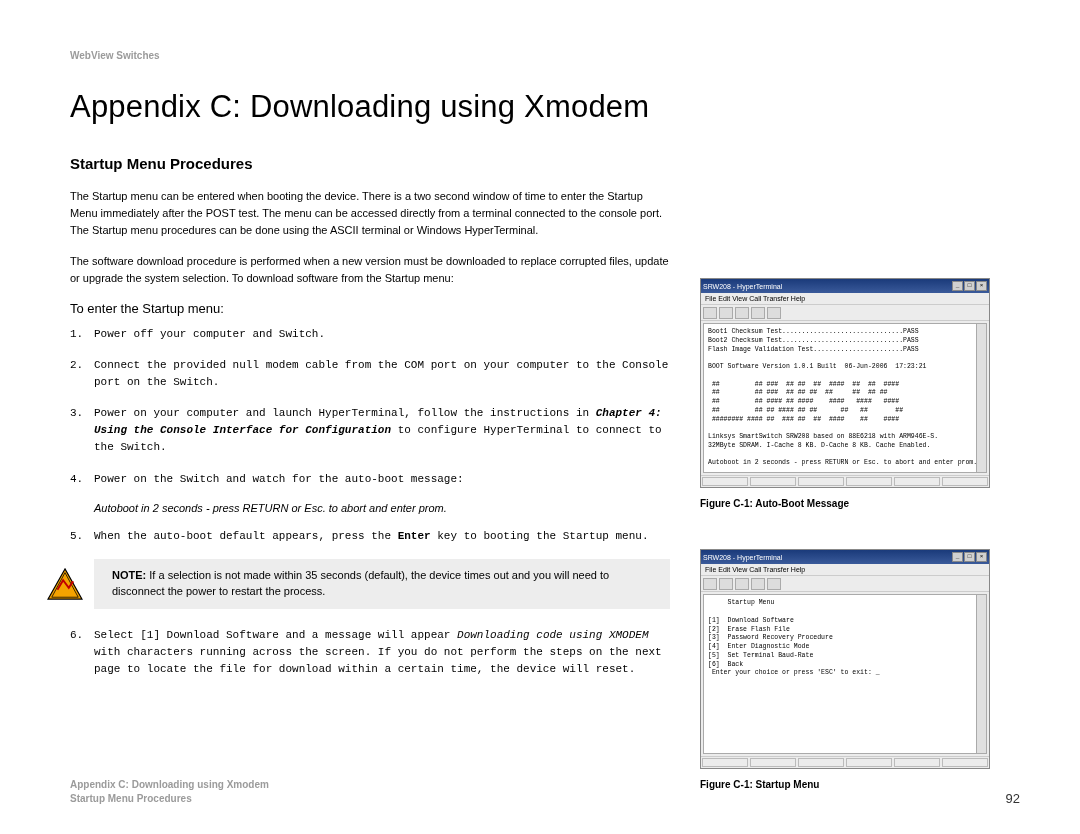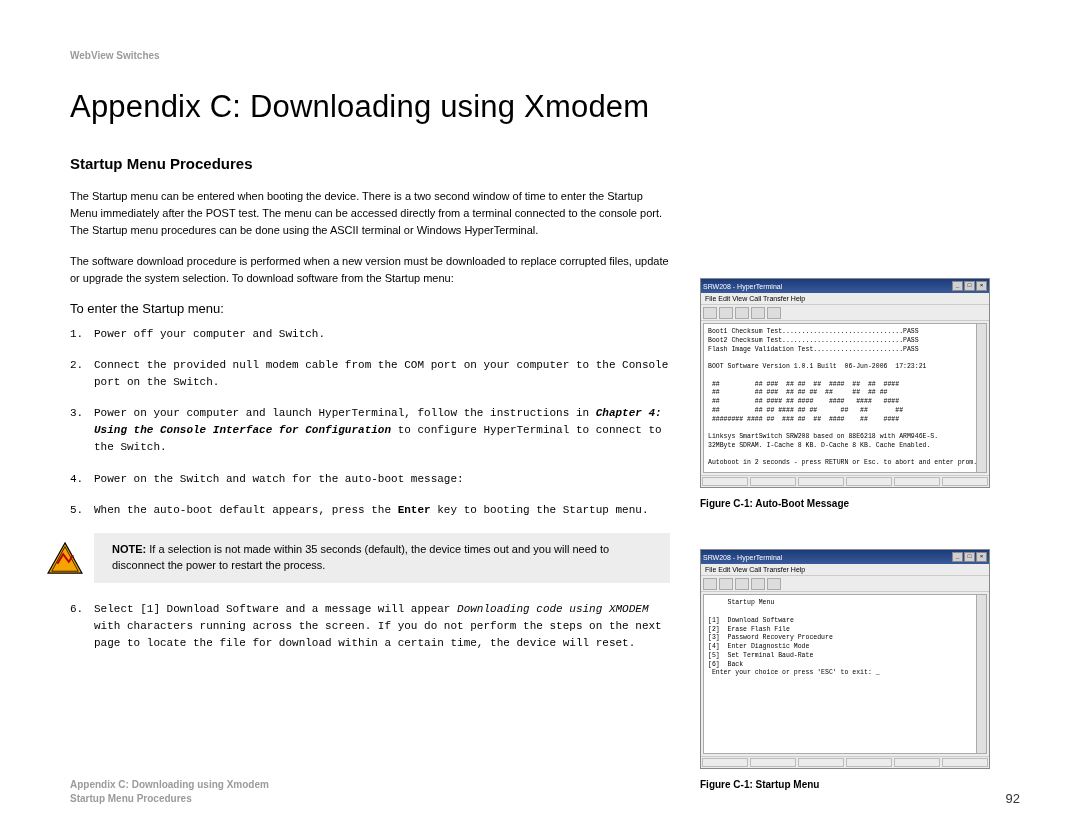--- a/index.html
+++ b/index.html
@@ -213,20 +213,21 @@
 
     <ol class="steps">
       <li>Power off your computer and Switch.</li>
       <li>Connect the provided null modem cable from the COM port on your computer to the Console port on the Switch.</li>
       <li>
         <span>Power on your computer and launch HyperTerminal, follow the instructions in </span><span class="bolditalic-inline">Chapter 4: Using the Console Interface for Configuration</span><span> to configure HyperTerminal to connect to the Switch.</span>
       </li>
       <li>Power on the Switch and watch for the auto-boot message:</li>
     </ol>
 
+    <p class="autoboot-line">Autoboot in 2 seconds - press RETURN or Esc. to abort and enter prom.</p>
 
     <ol class="steps" start="5" style="counter-reset: step 4;">
       <li>
         <span>When the auto-boot default appears, press the </span><span class="bold-inline">Enter</span><span> key to booting the Startup menu.</span>
       </li>
     </ol>
 
     <div class="note-box">
       <div class="note-icon">
         <svg viewBox="0 0 40 36">

